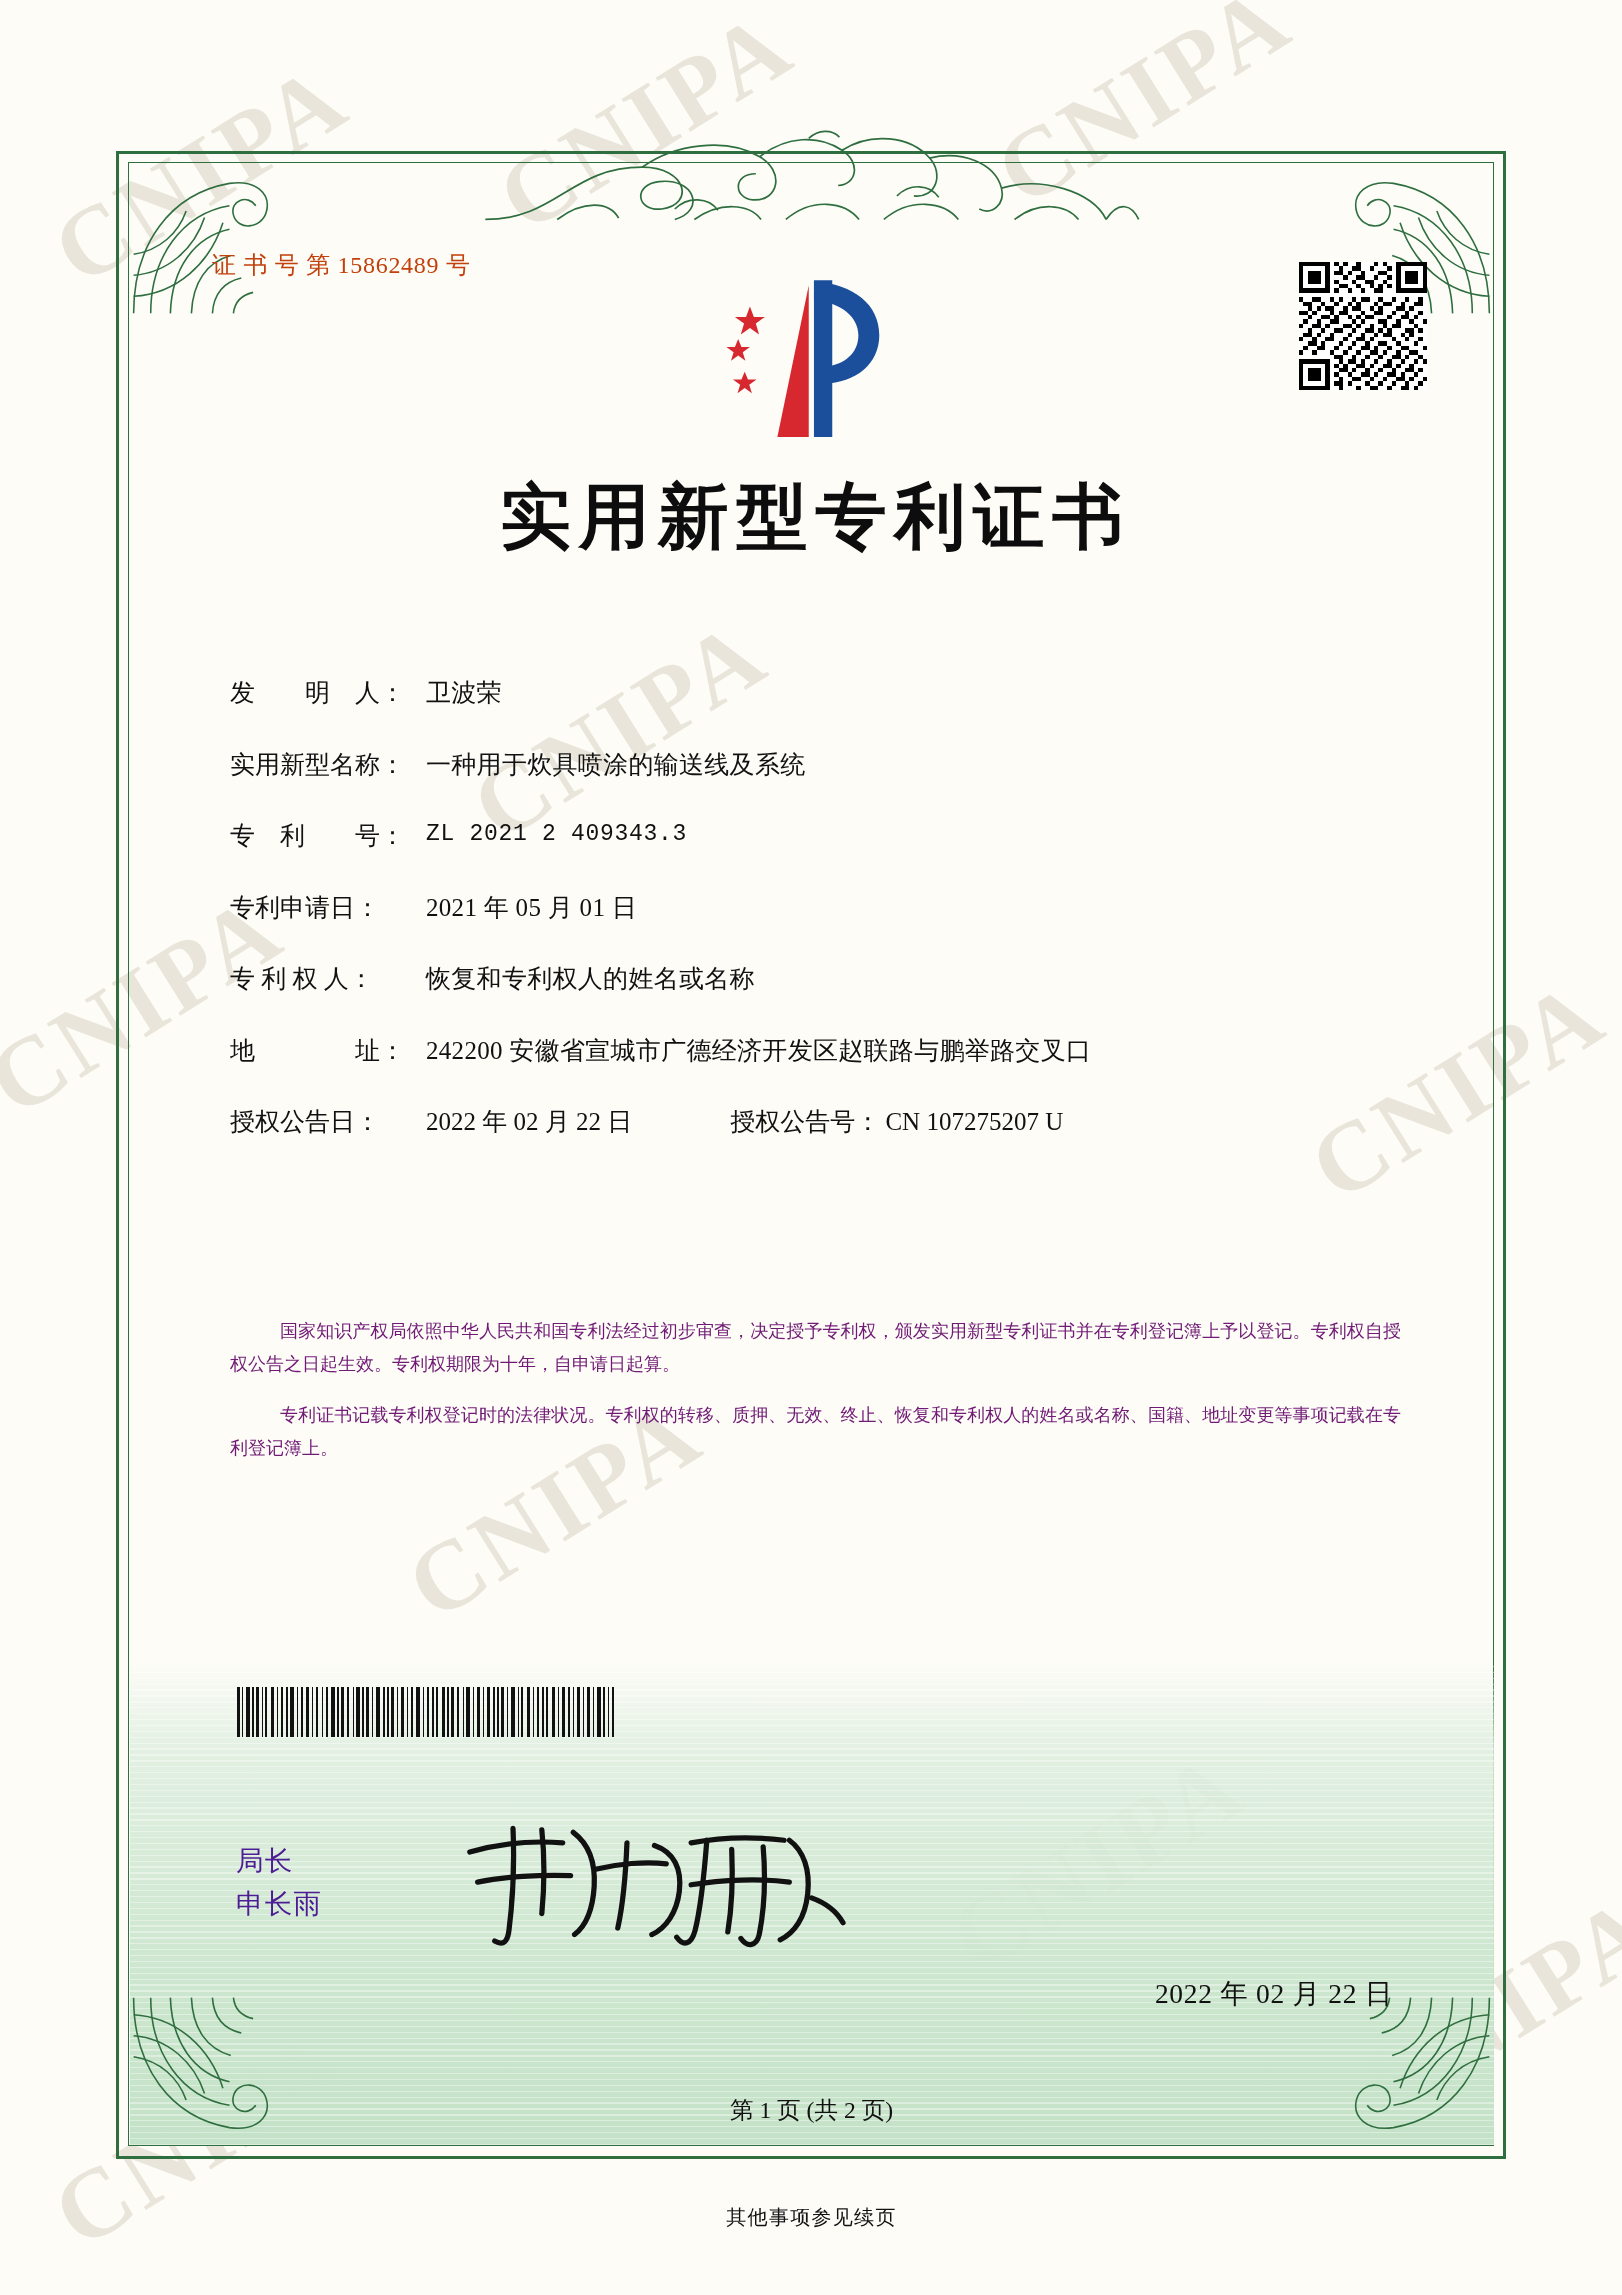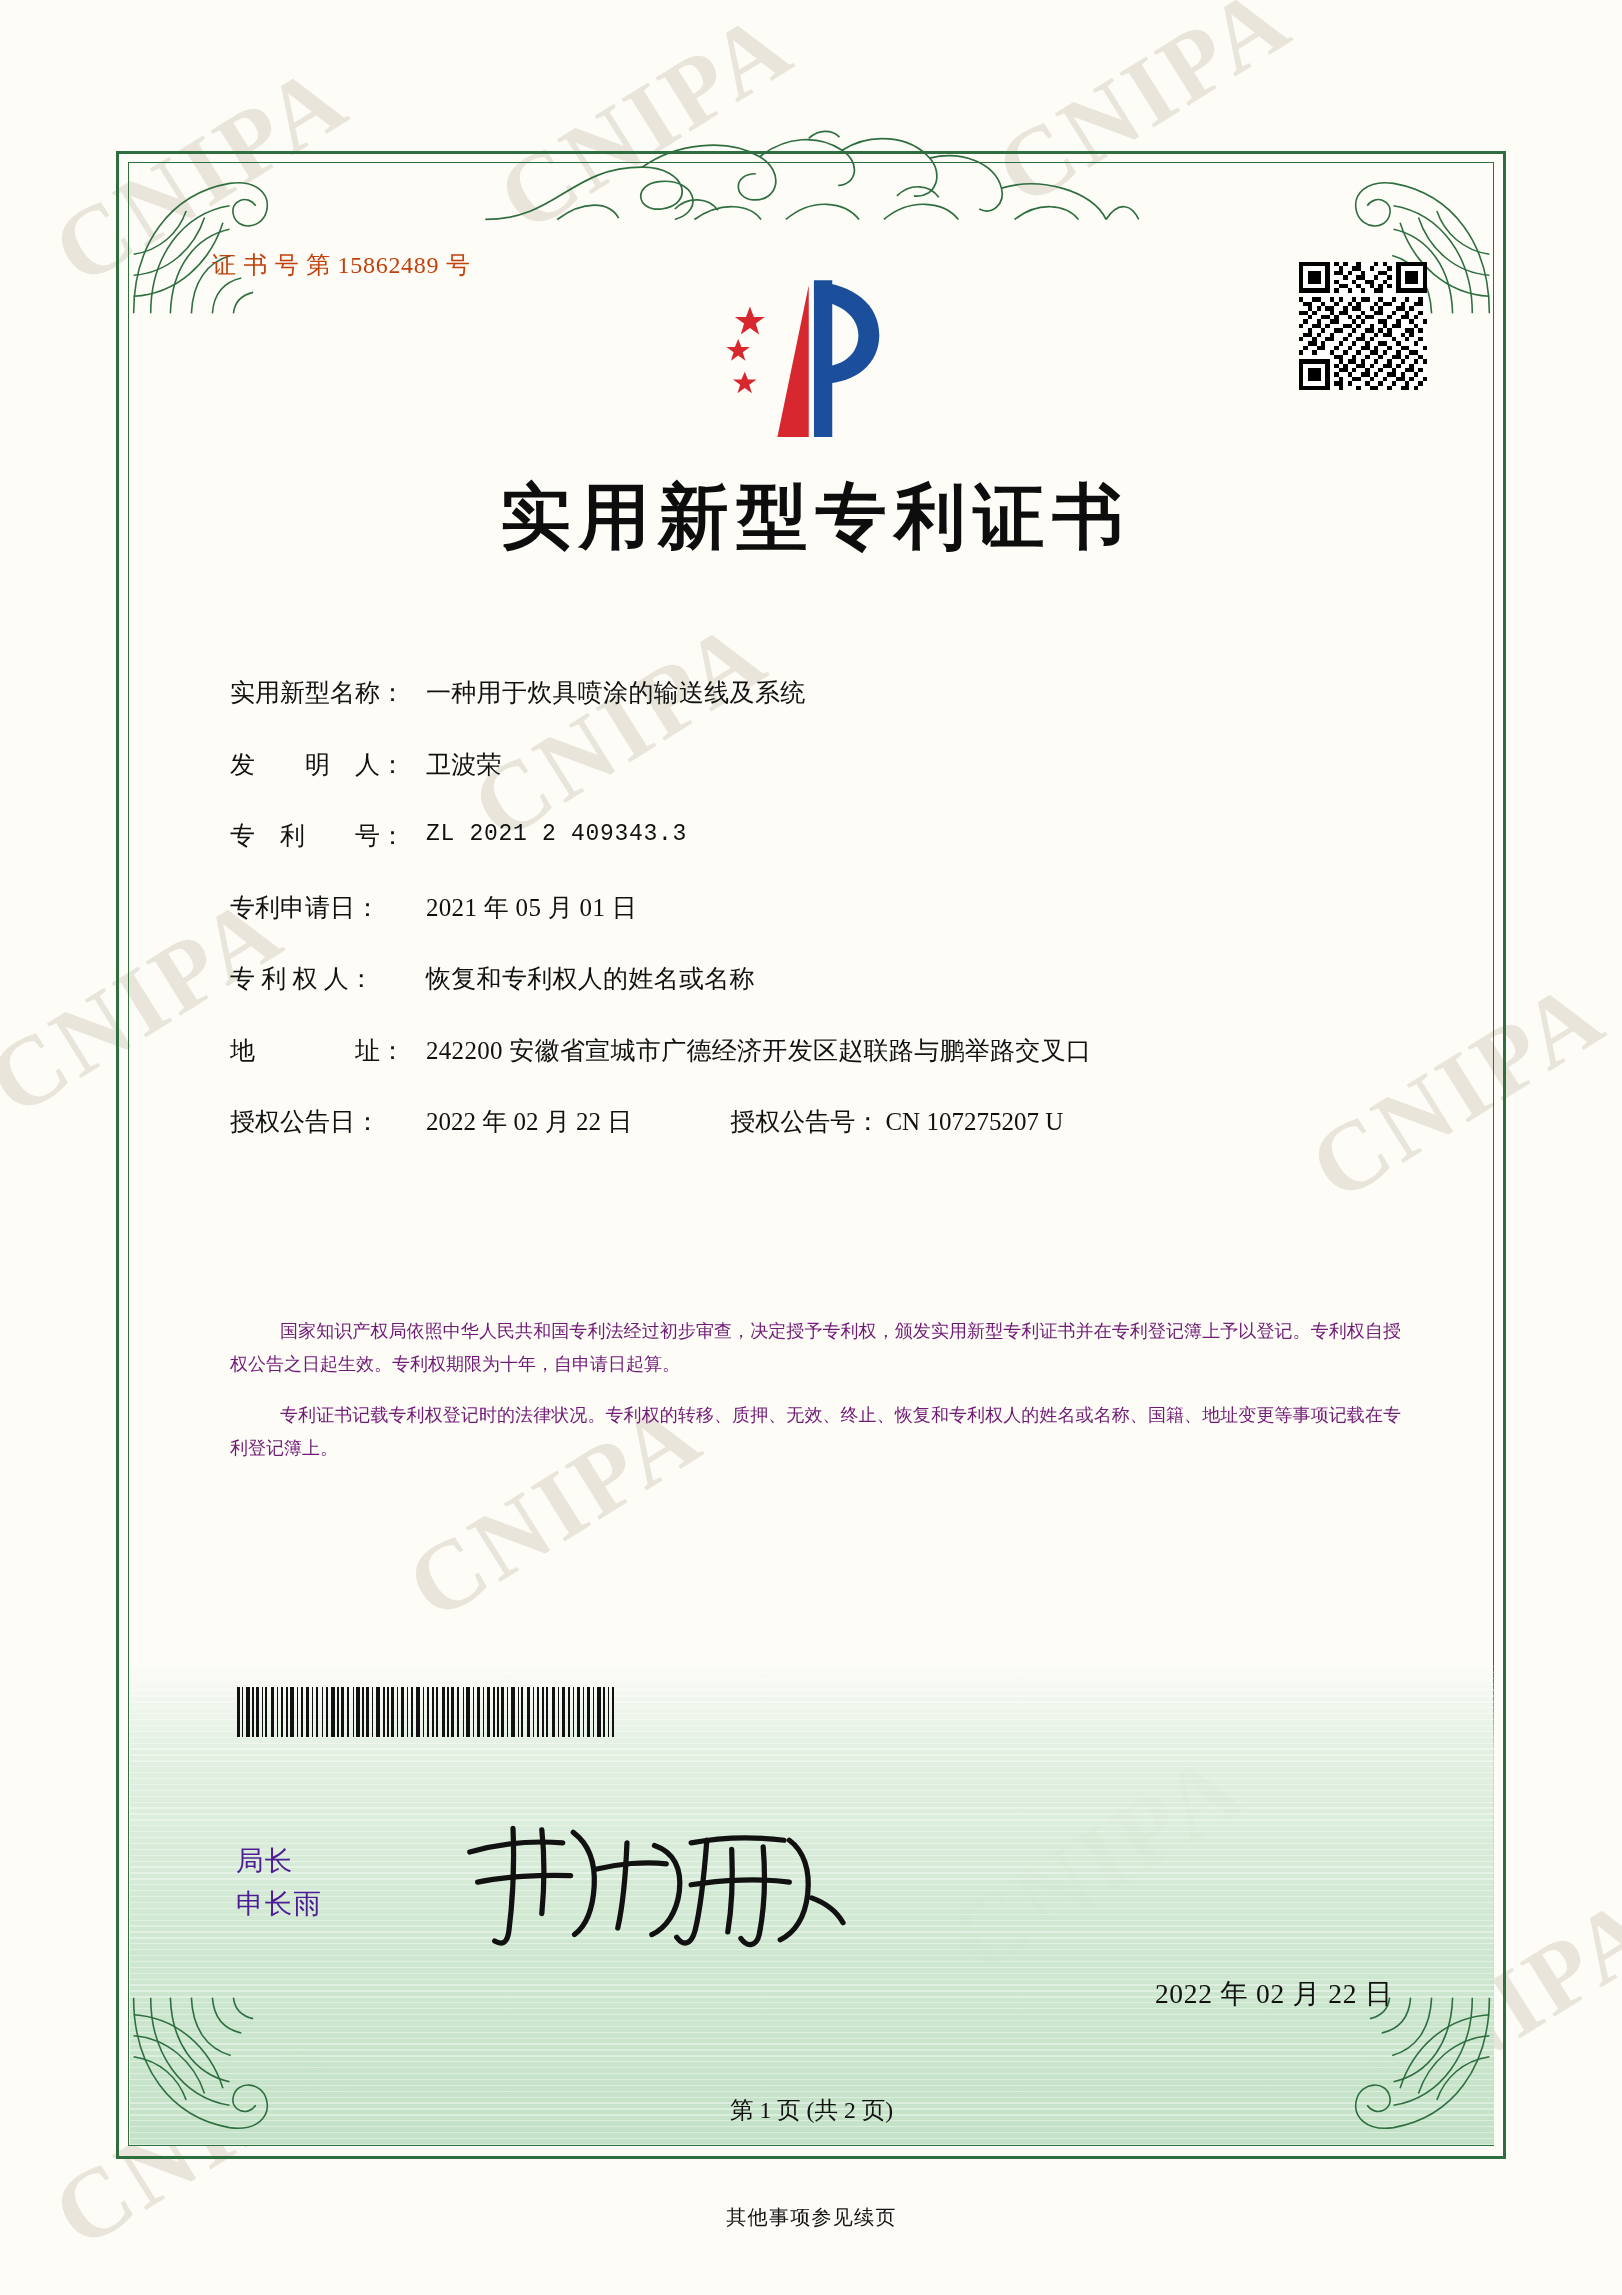--- a/index.html
+++ b/index.html
@@ -606,27 +606,27 @@
           <rect x="26" y="28" width="1" height="1"></rect>
       </g>
     </svg>
   </div>
 
   <div class="main-title">实用新型专利证书</div>
 
   <div class="fields">
 
     <div class="field-row">
+      <div class="field-label">发　　明　人：</div>
+      <div class="field-value">卫波荣</div>
+    </div>
+
+    <div class="field-row">
       <div class="field-label">实用新型名称：</div>
       <div class="field-value">一种用于炊具喷涂的输送线及系统</div>
-    </div>
-
-    <div class="field-row">
-      <div class="field-label">发　　明　人：</div>
-      <div class="field-value">卫波荣</div>
     </div>
 
     <div class="field-row">
       <div class="field-label">专　利　　号：</div>
       <div class="field-value mono">ZL 2021 2 409343.3</div>
     </div>
 
     <div class="field-row">
       <div class="field-label">专利申请日：</div>
       <div class="field-value">2021 年 05 月 01 日</div>

